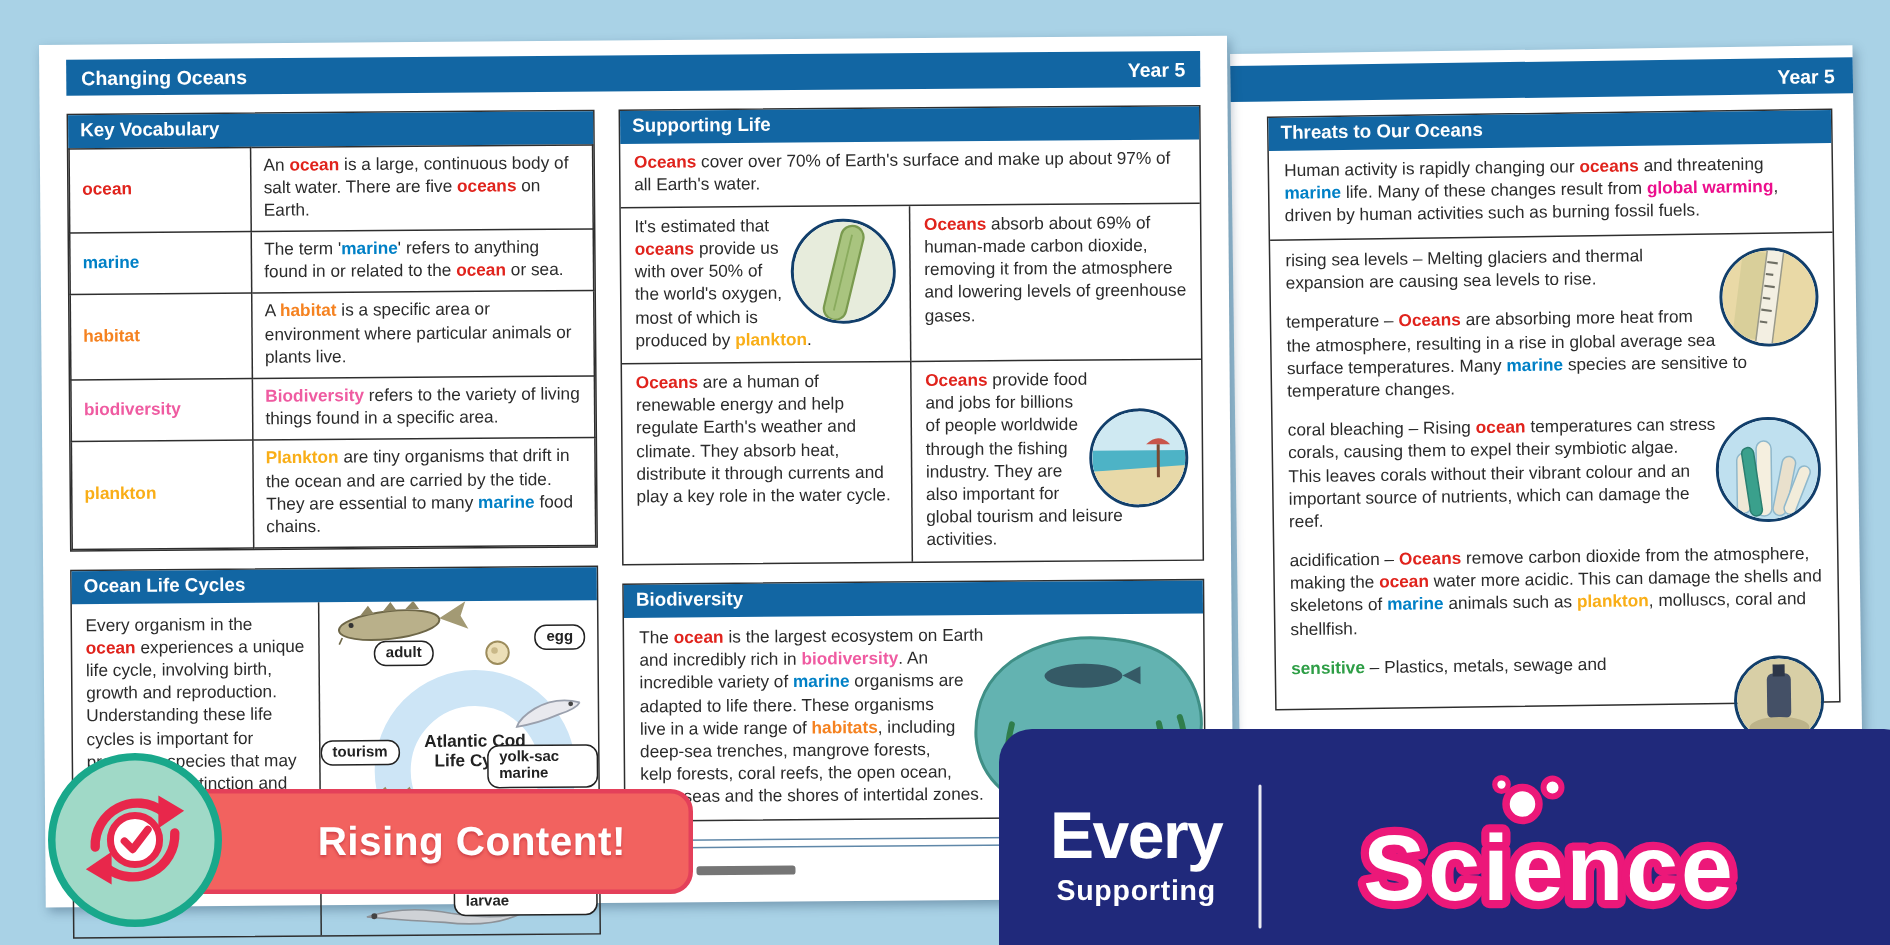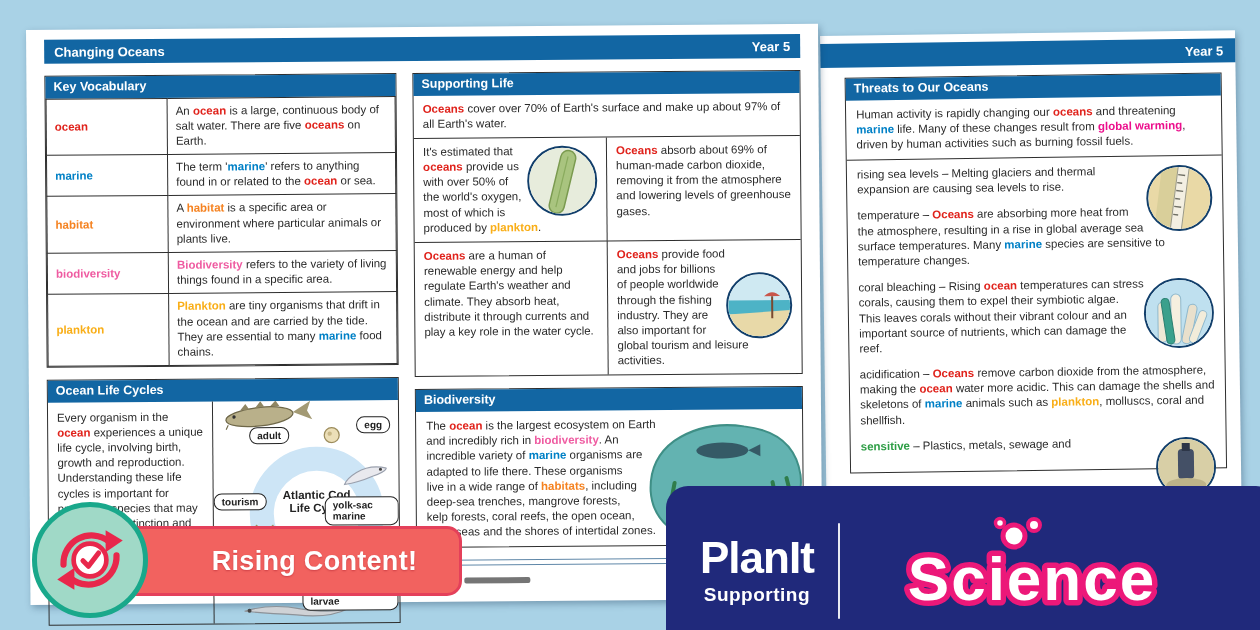--- a/index.html
+++ b/index.html
@@ -251,21 +251,21 @@
       </div>
 
       <div class="pg-divider"></div>
       <div class="scribble"></div>
     </div>
   </div>
 </div>
 
 <div id="banner">
   <div class="planit-wrap">
-    <div class="planit">PlanIt</div>
+    <div class="planit">Every</div>
     <div class="curriculum">Supporting</div>
   </div>
   <div class="banner-divider"></div>
   <svg width="336" height="114" viewBox="0 0 336 114">
     <circle cx="150" cy="22" r="11" fill="#fff" stroke="#ec1879" stroke-width="5"></circle>
     <circle cx="170" cy="11" r="6" fill="#fff" stroke="#ec1879" stroke-width="4"></circle>
     <circle cx="136" cy="9" r="4.5" fill="#fff" stroke="#ec1879" stroke-width="3.5"></circle>
     <text x="168" y="86" text-anchor="middle" font-family="Liberation Sans, sans-serif" font-size="62" font-weight="bold" letter-spacing="2" fill="#ffffff" stroke="#ec1879" stroke-width="11" paint-order="stroke" stroke-linejoin="round">Science</text>
   </svg>
 </div>

